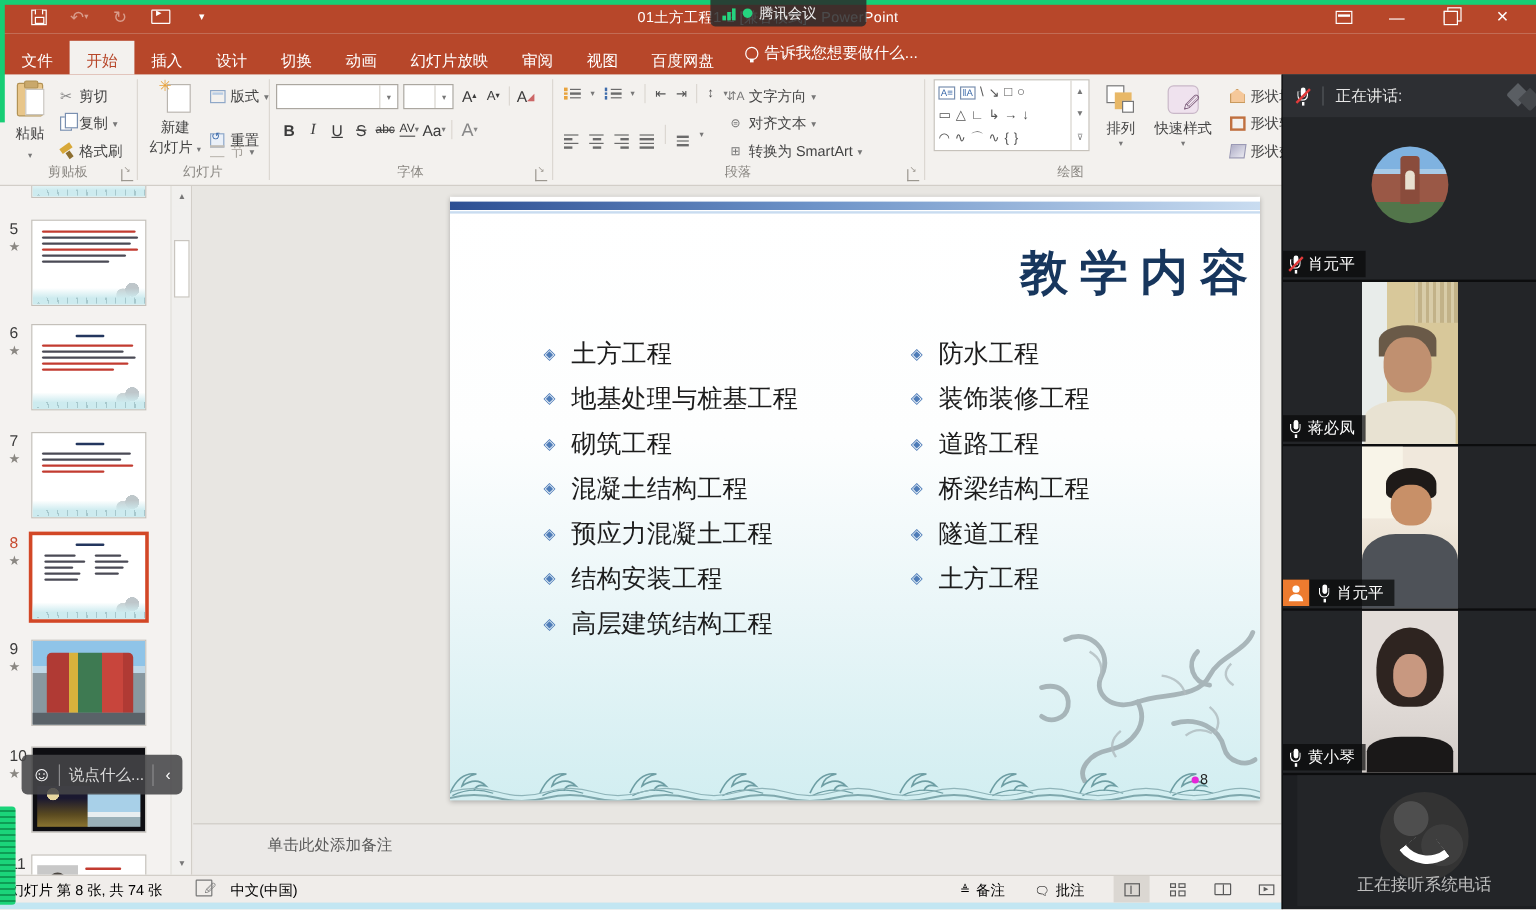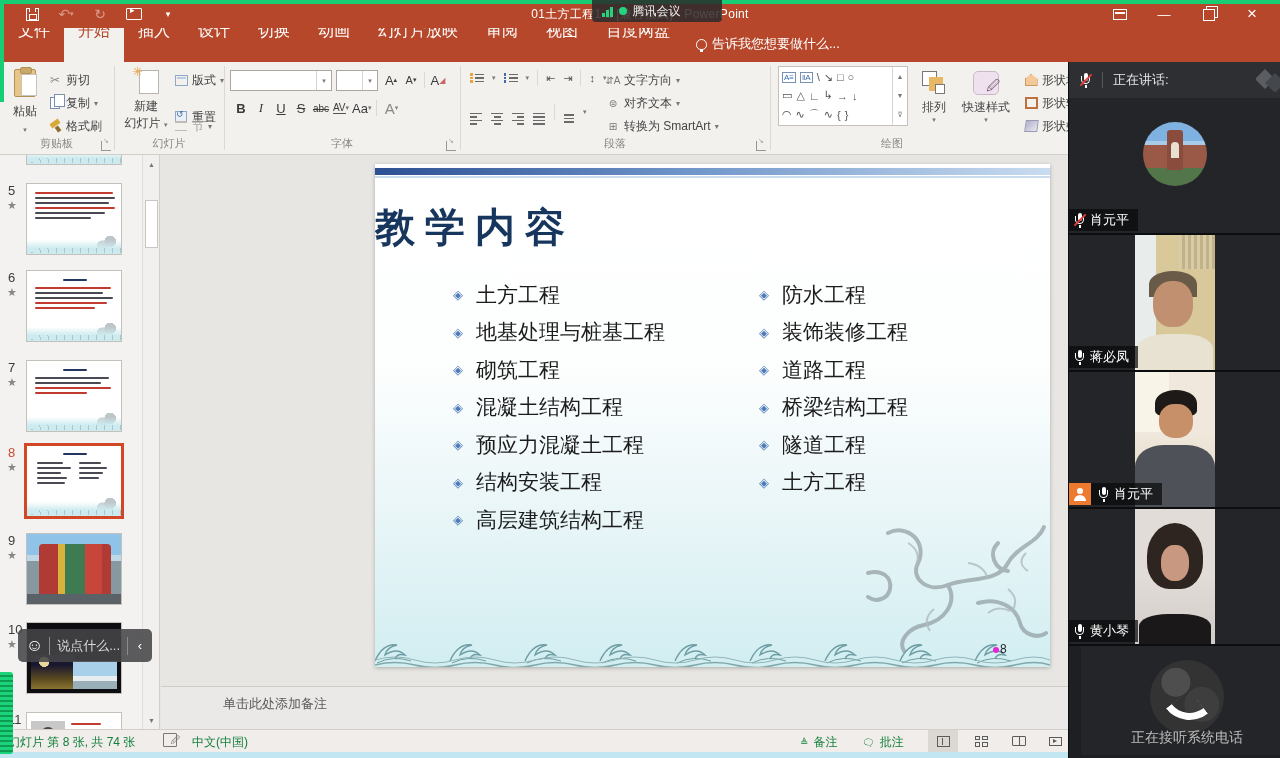--- a/index.html
+++ b/index.html
@@ -35,21 +35,21 @@
   
   #floatbar { position:absolute; left:592px; top:0; width:130px; height:22px; background:rgba(42,42,44,.85); border-radius:0 0 4px 4px; display:flex; align-items:center; gap:6px; padding:0 10px; z-index:70; }
   .sigbars { display:flex; align-items:flex-end; gap:1.5px; height:11px; }
   .sigbars i { width:2.5px; background:#25D37E; display:block; }
   .sigbars i:nth-child(1){height:4px;} .sigbars i:nth-child(2){height:7px;} .sigbars i:nth-child(3){height:10px;}
   .greendot { width:8px; height:8px; border-radius:50%; background:#25D37E; }
   #floatbar span { color:#EDEDED; font-size:12px; white-space:nowrap; }
 
   
   #tabrow { position:absolute; left:0; top:28px; width:1280px; height:34px; background:#B7472A; display:flex; align-items:flex-end; z-index:4; }
-  .tab { color:#fff; font-size:16px; padding:8px 14px 20px; white-space:nowrap; }
+  .tab { color:#fff; font-size:13px; padding:8px 14px 2px; white-space:nowrap; }
   .tab.active { background:#F3F1EE; color:#B7472A; }
   .tellme { display:flex; align-items:center; gap:5px; color:#fff; font-size:13px; padding:8px 12px 9px; }
   .bulb { width:11px; height:11px; border:1.3px solid #fff; border-radius:50% 50% 45% 45%; position:relative; }
   .bulb:after { content:""; position:absolute; left:2.5px; bottom:-3px; width:3px; height:2.5px; background:#fff; }
   .tab-right { position:absolute; right:8px; top:0; height:34px; display:flex; align-items:center; gap:10px; }
   .signin { color:#fff; font-size:13px; padding:4px 6px; }
   .sharebtn { display:flex; align-items:center; gap:6px; color:#fff; font-size:13px; background:rgba(0,0,0,.22); padding:5px 12px; }
   .person-ico { width:12px; height:12px; position:relative; }
   .person-ico:before { content:""; position:absolute; left:2px; top:0; width:7px; height:7px; border:1.4px solid #fff; border-radius:50%; }
   .person-ico:after { content:""; position:absolute; left:0; bottom:-2px; width:11px; height:5px; border:1.4px solid #fff; border-bottom:none; border-radius:6px 6px 0 0; }
@@ -155,36 +155,36 @@
   
   .tscroll { position:absolute; right:0; top:0; width:17px; height:574px; background:#F1F0EE; border-left:1px solid #E2DFDB; }
   .tsbtn { position:absolute; left:1px; width:15px; height:16px; display:flex; align-items:center; justify-content:center; font-size:7px; color:#777; background:#F1F0EE; }
   .tsthumb { position:absolute; left:2px; top:45px; width:13px; height:48px; background:#fff; border:1px solid #C9C5BF; }
 
   
   #canvas { position:absolute; left:161px; top:155px; width:1119px; height:531px; background:#E8E6E2; z-index:1; }
   #slide { position:absolute; left:214px; top:9px; width:675px; height:503px; background:linear-gradient(180deg,#FFFFFF 0%,#FDFEFE 40%,#EAF6F8 68%,#D2EEF1 100%); box-shadow:0 1px 4px rgba(0,0,0,.25); overflow:hidden; }
   .topband { position:absolute; left:0; top:4px; width:100%; height:7px; background:linear-gradient(90deg,#2D4F93 0%,#6D93C8 45%,#C9DCF0 100%); }
   .topband2 { position:absolute; left:0; top:12px; width:100%; height:2px; background:#C9DCF0; }
-  .slide-title { position:absolute; left:0; right:0; top:36px; text-align:left; font-family:"DejaVu Serif","Liberation Serif",serif; font-weight:bold; font-size:40px; letter-spacing:10px; color:#17365D; }
+  .slide-title { position:absolute; left:0; right:0; top:36px; text-align:right; font-family:"DejaVu Serif","Liberation Serif",serif; font-weight:bold; font-size:40px; letter-spacing:10px; color:#17365D; }
   .col { position:absolute; top:112px; }
   .col-l { left:78px; } .col-r { left:384px; }
   .sitem { display:flex; align-items:center; gap:13px; height:37.5px; font-size:21px; color:#1C1C1C; white-space:nowrap; }
   .sbul { color:#4E7CB8; font-size:13px; }
   .pagenum { position:absolute; left:618px; top:478px; font-size:12px; color:#222; }
   .pagenum:before { content:""; display:inline-block; width:6px; height:6px; border-radius:50%; background:#E526D8; margin-right:1px; }
   .waves { position:absolute; left:0; bottom:0; width:675px; height:40px; }
   .dragon { position:absolute; right:2px; bottom:14px; width:200px; height:140px; opacity:.85; }
 
   
   #notes { position:absolute; left:161px; top:686px; width:907px; height:43px; background:#EBE9E7; border-top:1px solid #CFCBC6; z-index:2; }
   #notes span { position:absolute; left:62px; top:8px; font-size:13px; color:#595959; }
 
   
-  #statusbar { position:absolute; left:0; top:729px; width:1068px; height:23px; background:#F0EDEA; border-top:1px solid #D2CEC8; font-size:12px; color:#15803d; z-index:2; }
+  #statusbar { position:absolute; left:0; top:729px; width:1068px; height:23px; background:#F0EDEA; border-top:1px solid #D2CEC8; font-size:12px; color:#000000; z-index:2; }
   .sb-slideinfo { position:absolute; left:8px; top:4px; }
   .sb-spell { position:absolute; left:163px; top:3px; width:14px; height:14px; border:1.2px solid #777; border-radius:1px; }
   .sb-spell:after { content:"🖉"; position:absolute; right:-4px; bottom:-3px; font-size:9px; color:#777; }
   .sb-lang { position:absolute; left:192px; top:4px; }
   .sb-notes { position:absolute; left:800px; top:4px; display:flex; gap:5px; align-items:center; }
   .sb-comments { position:absolute; left:862px; top:4px; display:flex; gap:5px; align-items:center; }
   .viewbtn { position:absolute; top:0; width:30px; height:22px; display:flex; align-items:center; justify-content:center; color:#5A5A5A; font-size:12px; }
   .viewbtn.on { background:#DBD7D2; }
   .vico-norm { width:13px; height:11px; border:1.2px solid #5A5A5A; position:relative; }
   .vico-norm:before { content:""; position:absolute; left:1px; top:1px; width:3px; height:7px; border-right:1px solid #5A5A5A; }

